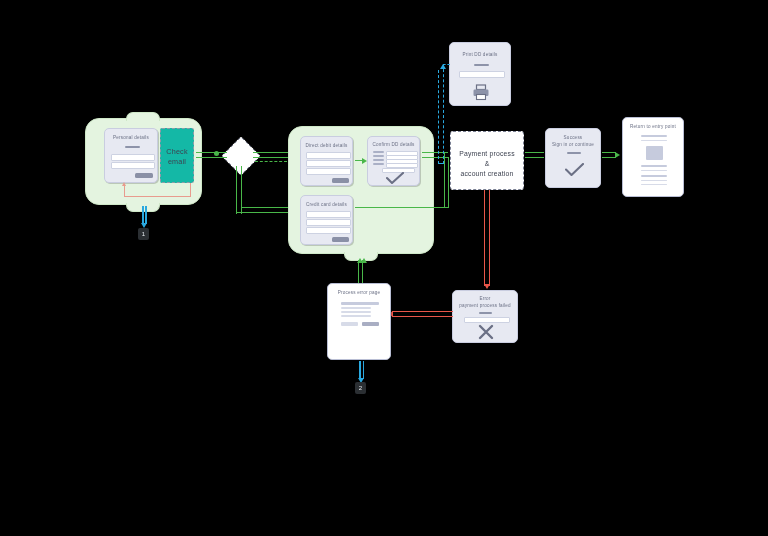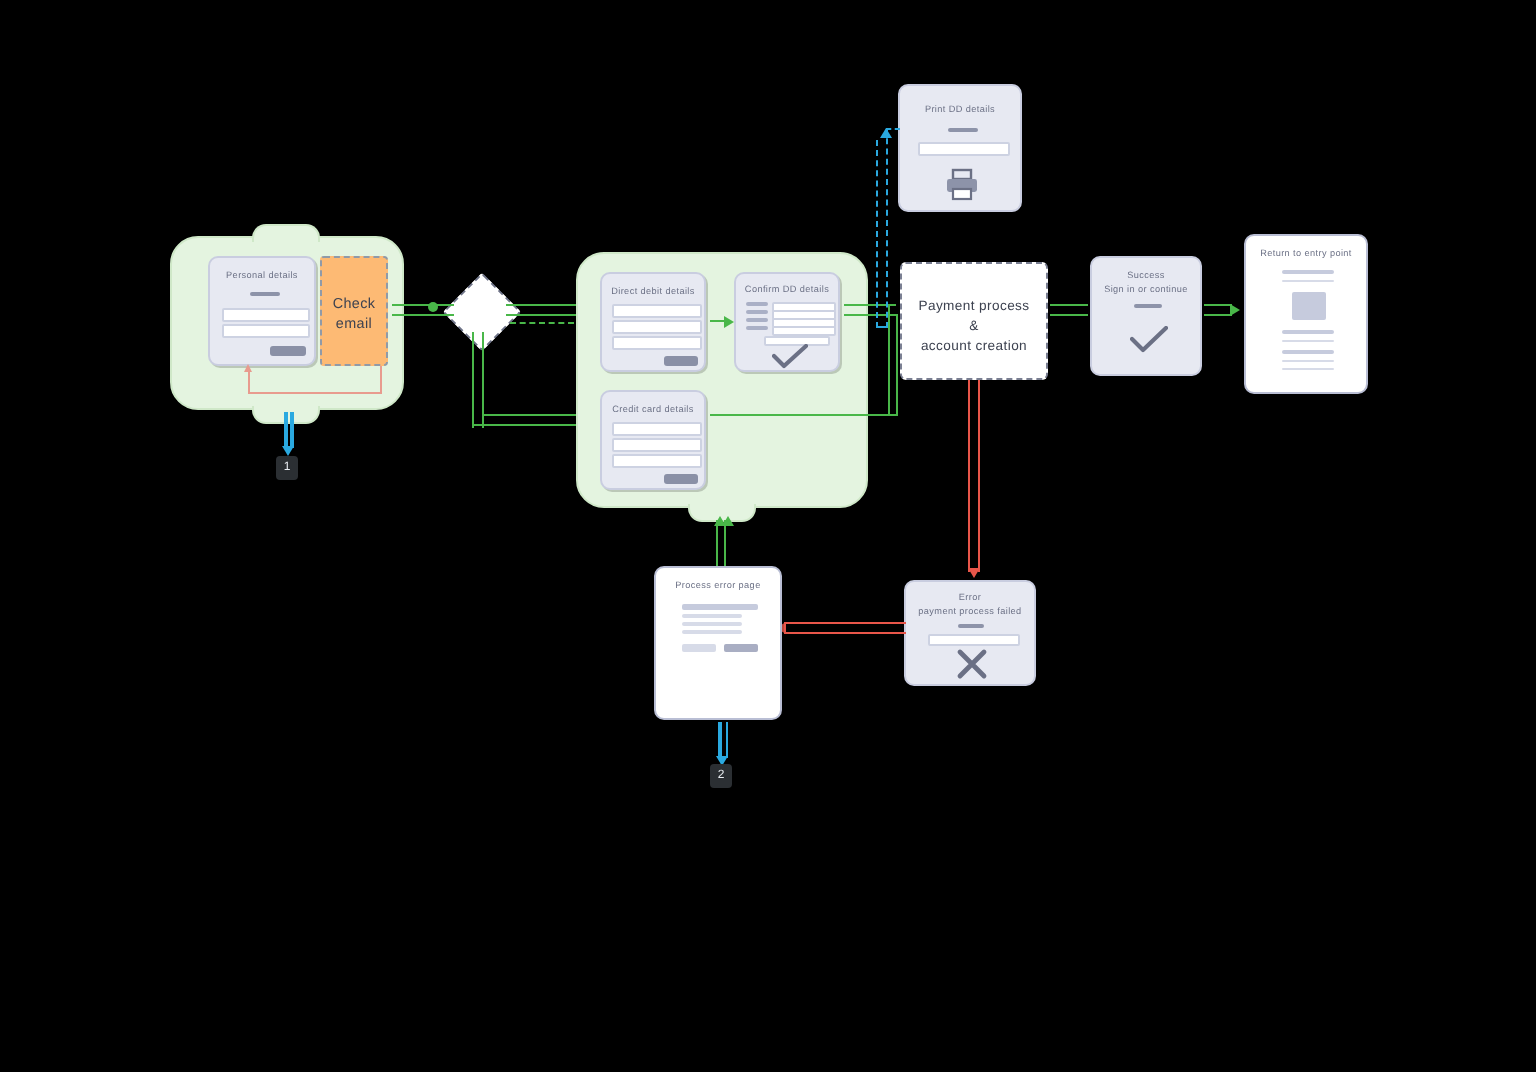--- a/index.html
+++ b/index.html
@@ -66,21 +66,21 @@
   <div class="abs" style="left:126px;top:203px;width:34px;height:9px;border-bottom:1px solid #cfe8c8;border-left:1px solid #cfe8c8;border-right:1px solid #cfe8c8;border-radius:0 0 7px 7px;background:#e4f4e0;"></div>
 
   <div class="abs card shadow" style="left:104px;top:128px;width:54px;height:55px;">
     <div class="c-title" style="top:6px;">Personal details</div>
     <div class="ul" style="left:20px;top:17px;width:15px;"></div>
     <div class="bar" style="left:6px;top:25px;width:42px;height:5px;"></div>
     <div class="bar" style="left:6px;top:33px;width:42px;height:5px;"></div>
     <div class="btn" style="left:30px;top:44px;width:18px;height:4.5px;"></div>
   </div>
 
-  <div class="abs" style="left:160px;top:128px;width:34px;height:55px;background:#fdba74;border:1px dashed #8f9aa8;border-radius:2px;">
+  <div class="abs" style="left:160px;top:128px;width:34px;height:55px;background:#14b8a6;border:1px dashed #8f9aa8;border-radius:2px;">
     <div class="c-title" style="top:18px;font-size:7.2px;color:#3d4250;">Check email</div>
   </div>
 
   <div class="rose" style="left:124px;top:196px;width:67px;height:1.2px;"></div>
   <div class="rose" style="left:190px;top:183px;width:1.2px;height:14px;"></div>
   <div class="rose" style="left:124px;top:186px;width:1.2px;height:11px;"></div>
   <div class="arw arw-u-rose" style="left:122px;top:182px;"></div>
 
   <div class="bl" style="left:142px;top:206px;width:1.6px;height:18px;background:#2aa9e0;"></div>
   <div class="bl" style="left:145px;top:206px;width:1.6px;height:18px;background:#2aa9e0;"></div>

